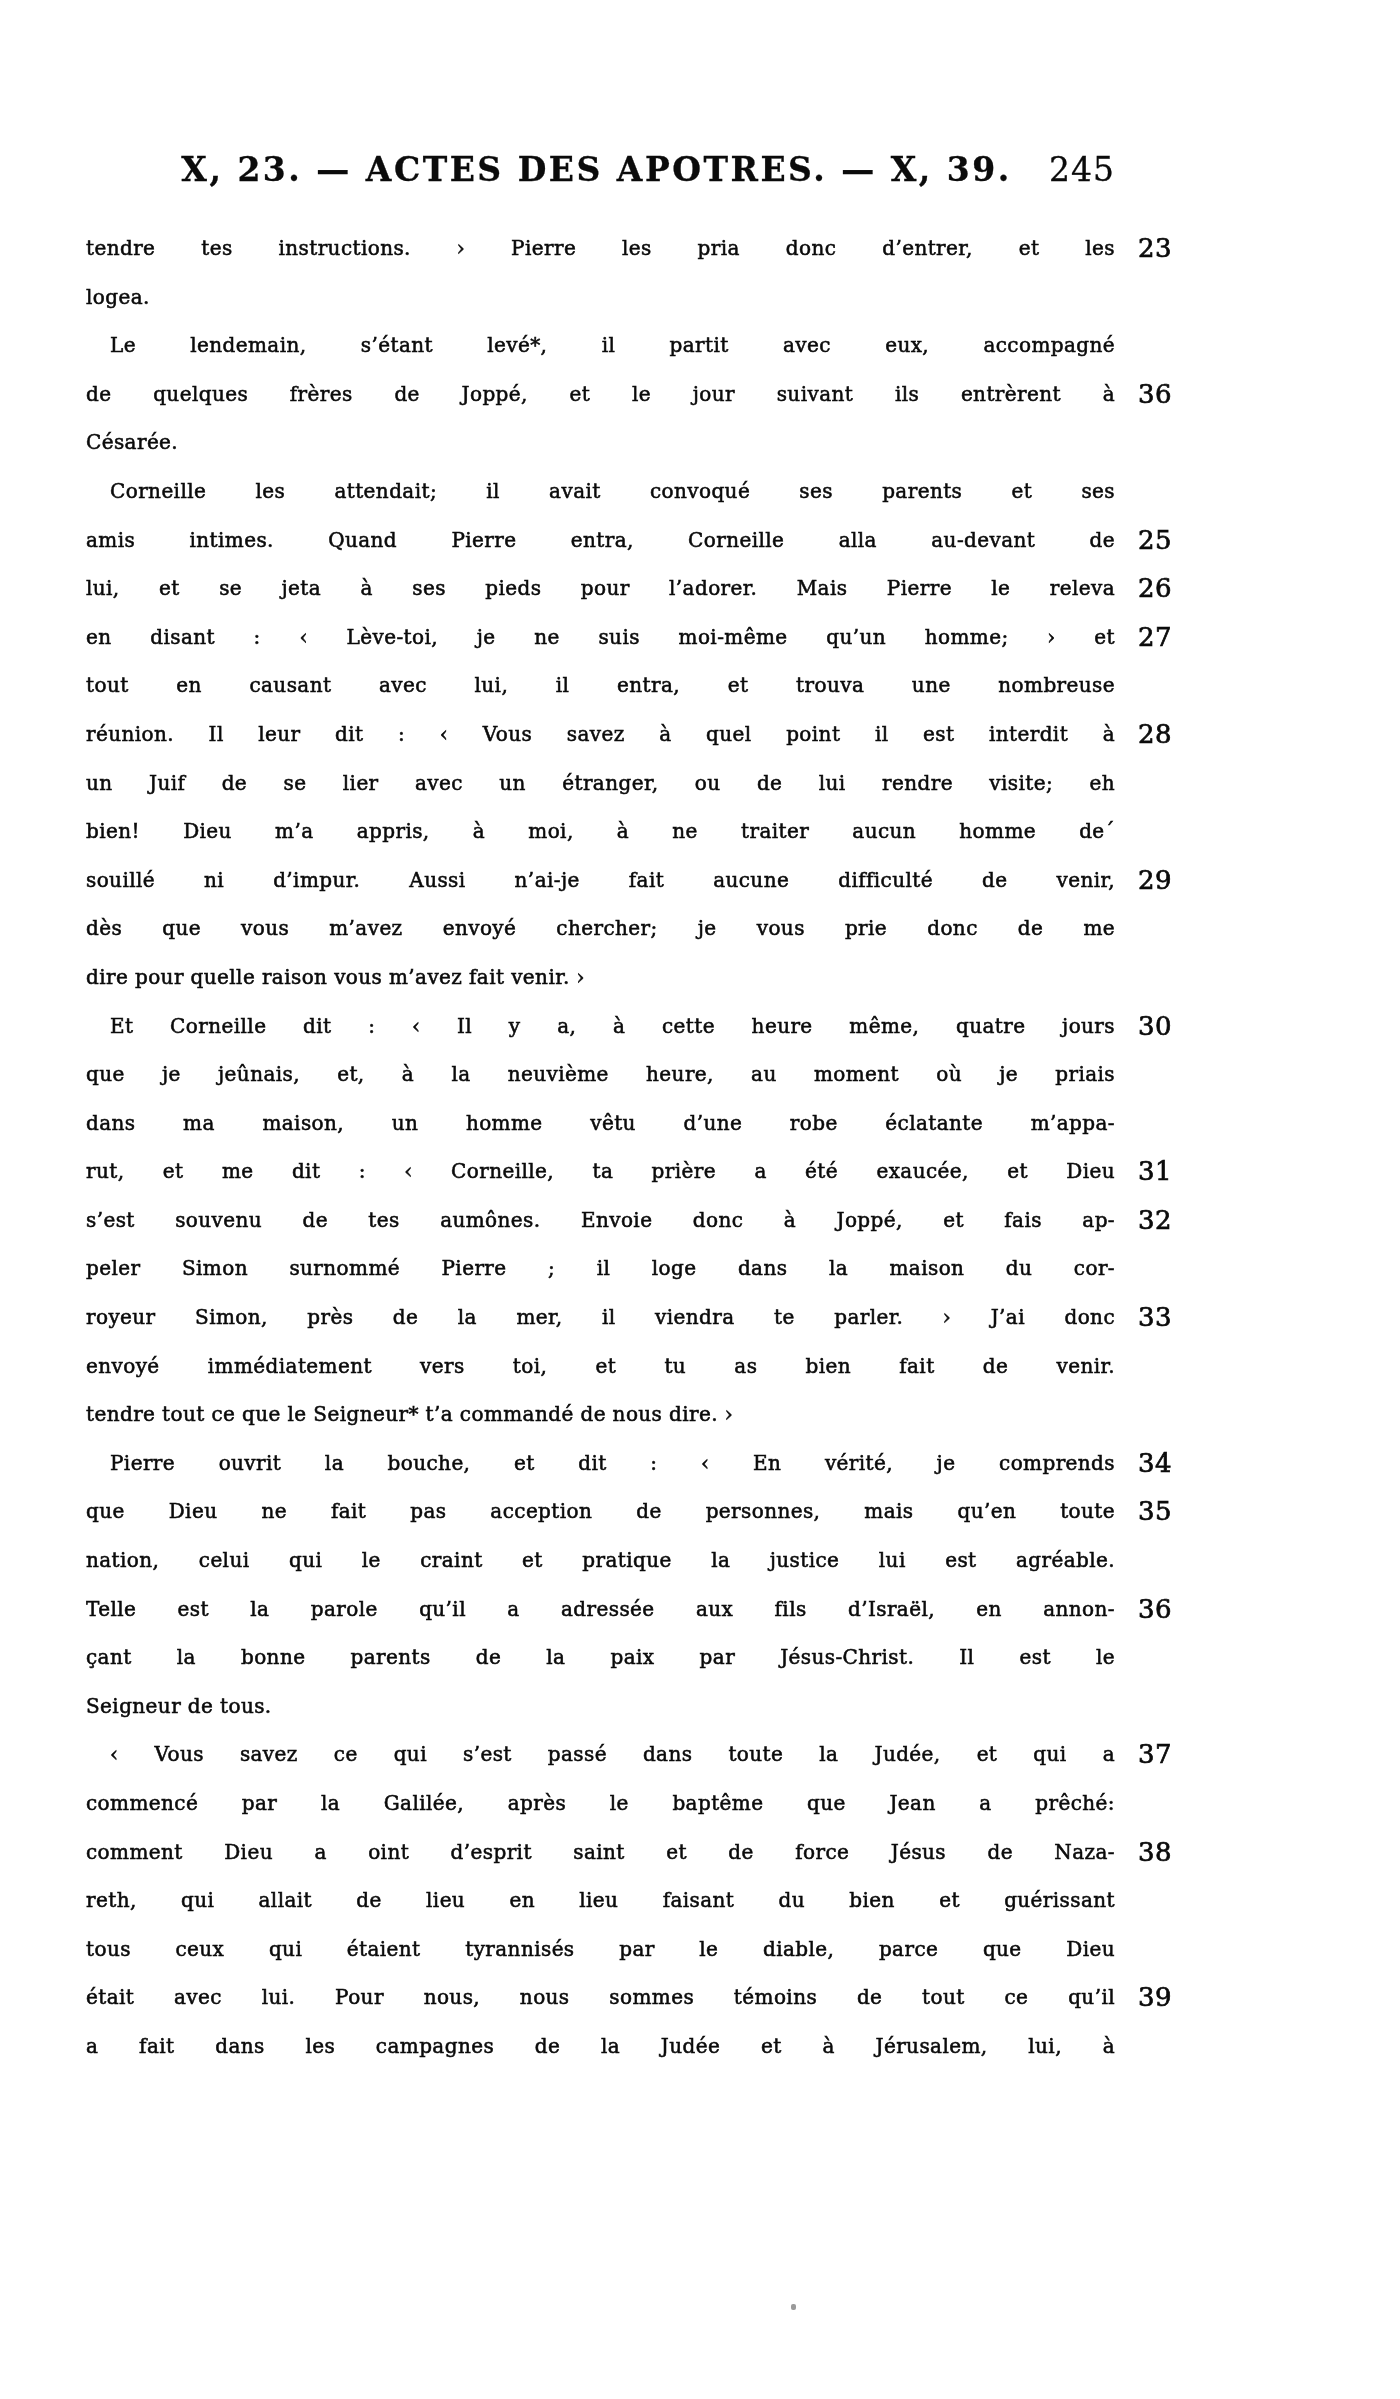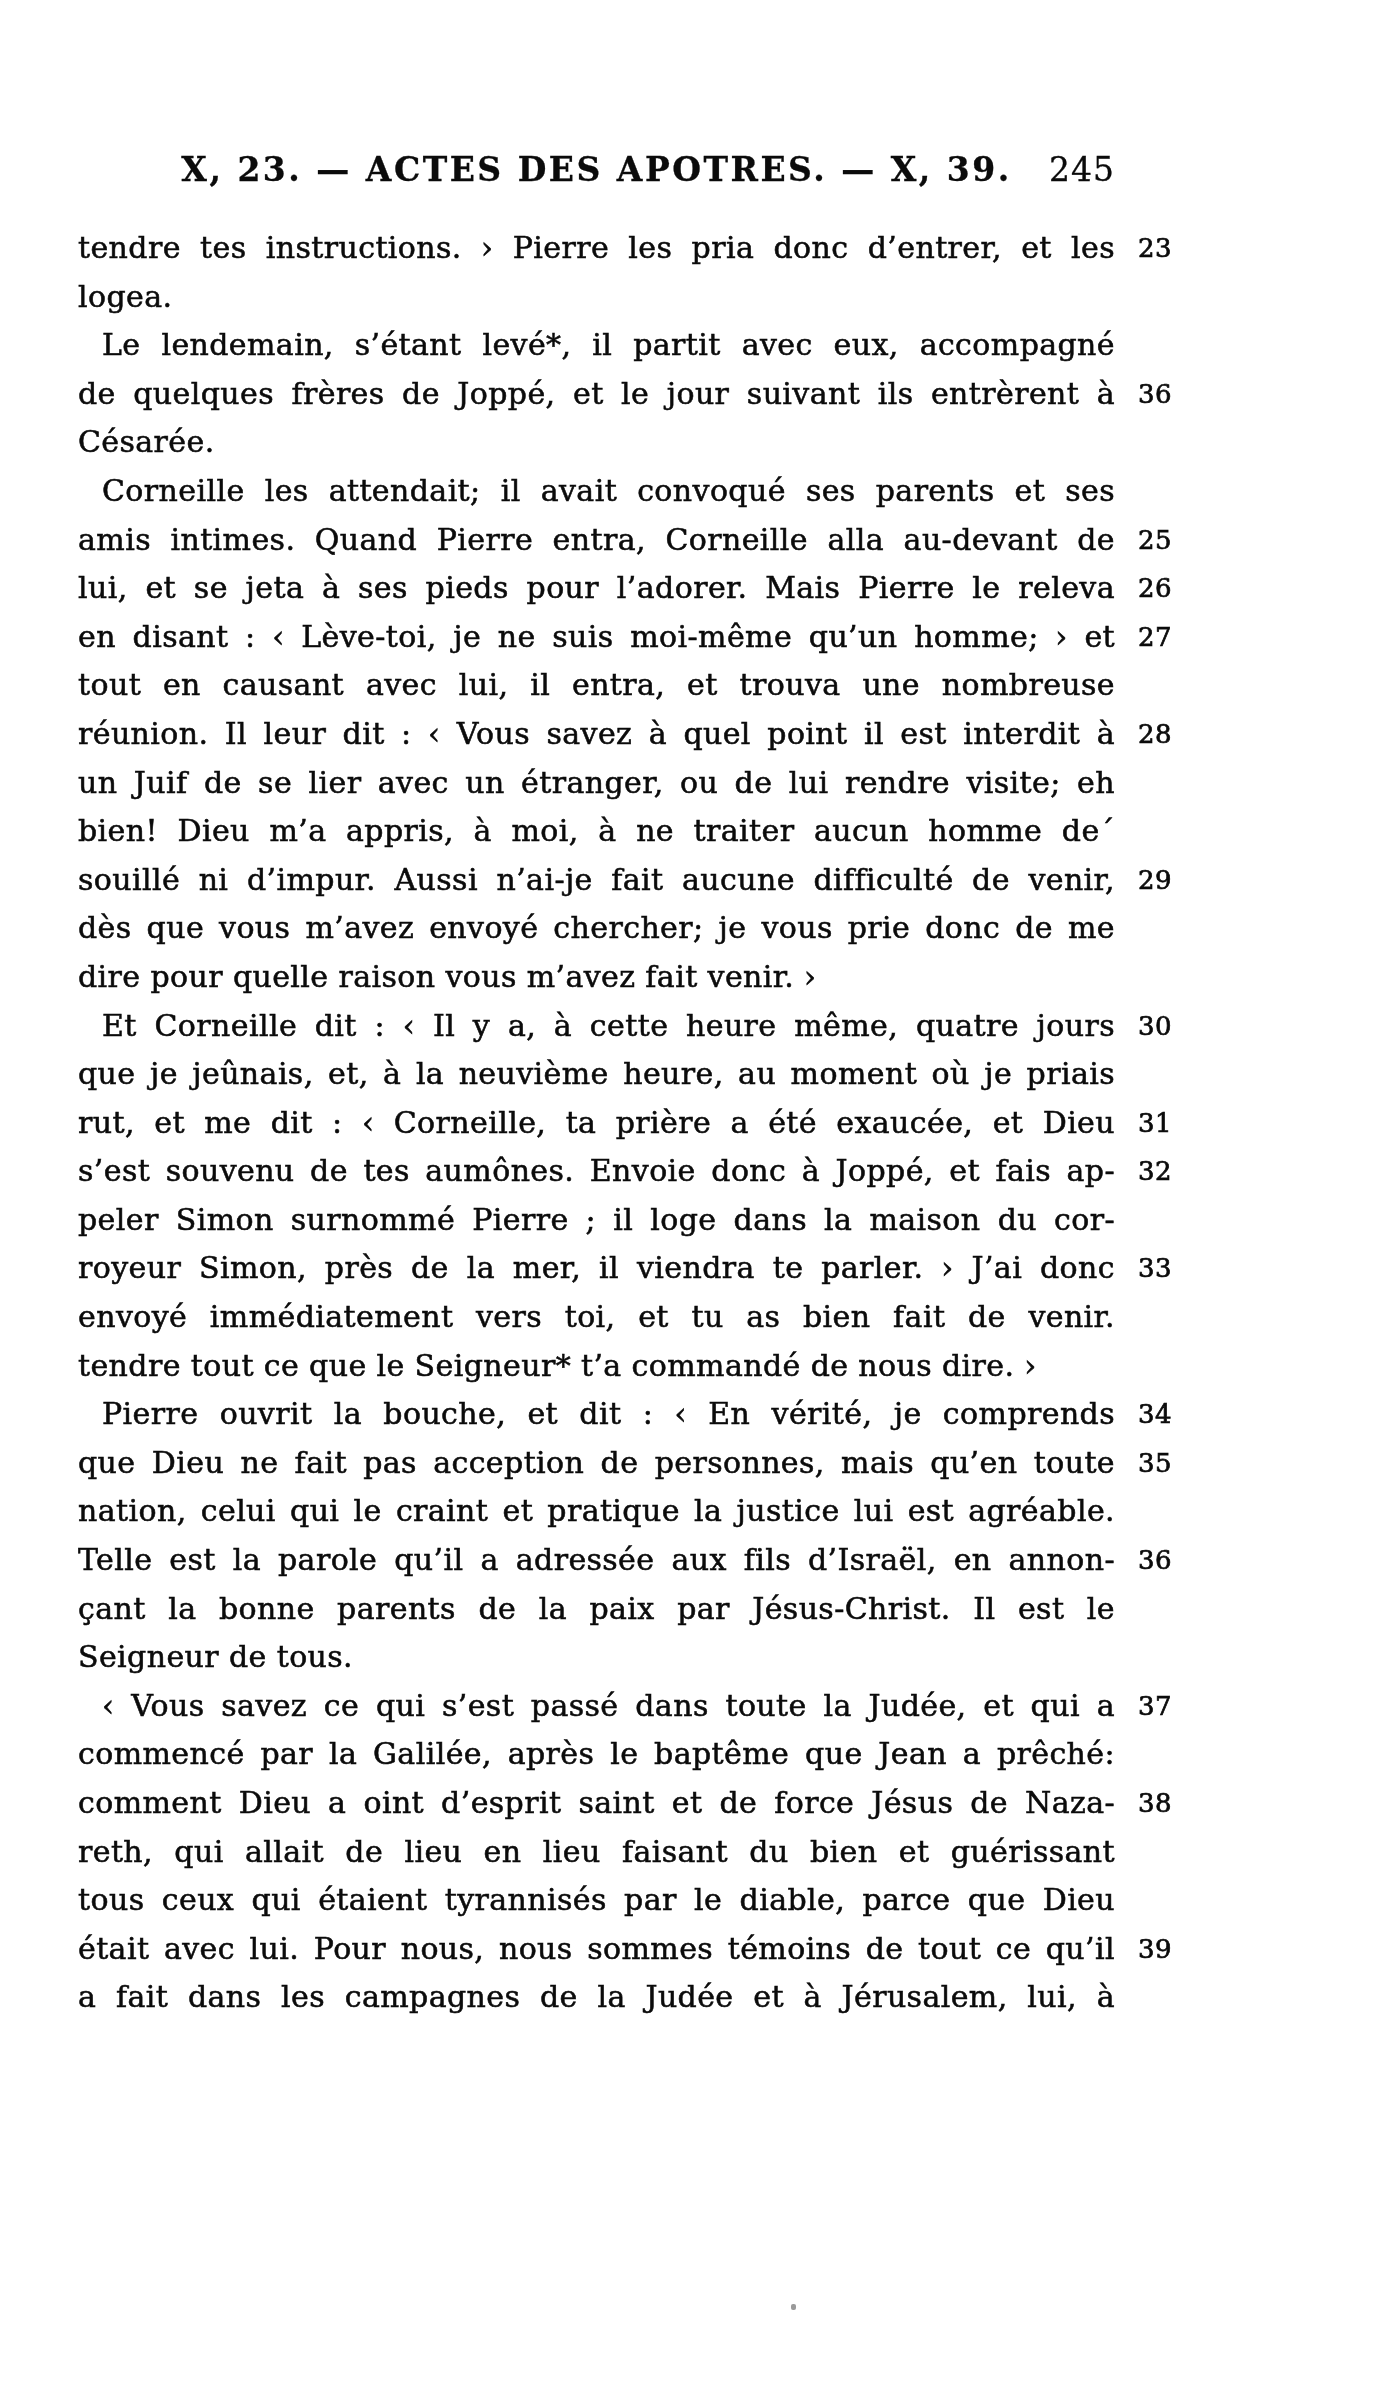--- a/index.html
+++ b/index.html
@@ -50,25 +50,26 @@
     width: 1037px;
   }
   .line {
     position: relative;
     height: 48.6px;
   }
   .line-text {
     display: block;
     height: 48.6px;
     overflow: hidden;
-    font-size: 30px;
+    font-size: 20px;
     line-height: 48.6px;
     letter-spacing: 0.4px;
     text-align: justify;
     text-align-last: justify;
+    margin-left: 8px;
     -webkit-text-stroke: 0.55px currentColor;
   }
   .line.para-end .line-text {
     text-align-last: left;
   }
   .line.indent .line-text {
     padding-left: 24px;
   }
   .verse-num {
     position: absolute;
@@ -178,20 +179,24 @@
   </div>
       <div class="line indent">
     <span class="line-text">Et Corneille dit : ‹ Il y a, à cette heure même, quatre jours</span>
     <span class="verse-num">30</span>
   </div>
       <div class="line">
     <span class="line-text">que je jeûnais, et, à la neuvième heure, au moment où je priais</span>
 
   </div>
       <div class="line">
+    <span class="line-text">dans ma maison, un homme vêtu d’une robe éclatante m’appa-</span>
+
+  </div>
+      <div class="line">
     <span class="line-text">rut, et me dit : ‹ Corneille, ta prière a été exaucée, et Dieu</span>
     <span class="verse-num">31</span>
   </div>
       <div class="line">
     <span class="line-text">s’est souvenu de tes aumônes. Envoie donc à Joppé, et fais ap-</span>
     <span class="verse-num">32</span>
   </div>
       <div class="line">
     <span class="line-text">peler Simon surnommé Pierre ; il loge dans la maison du cor-</span>
 

